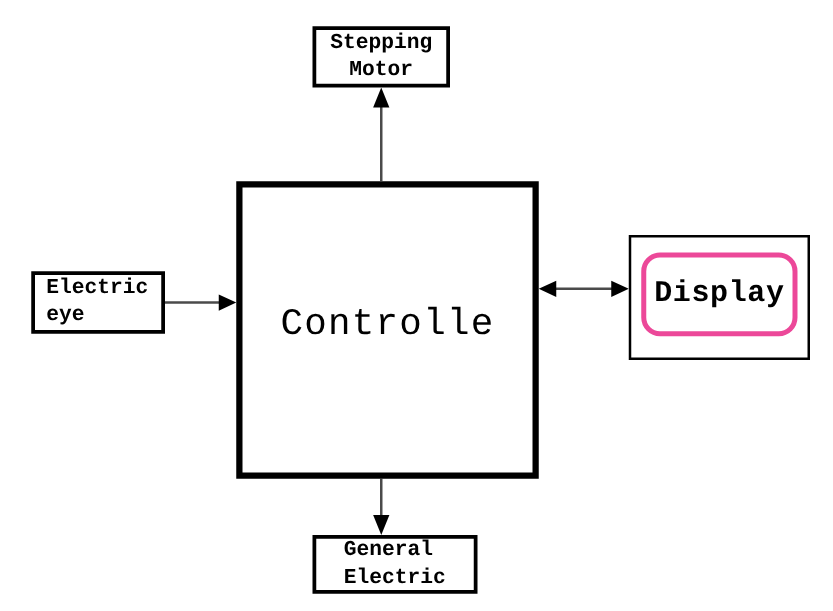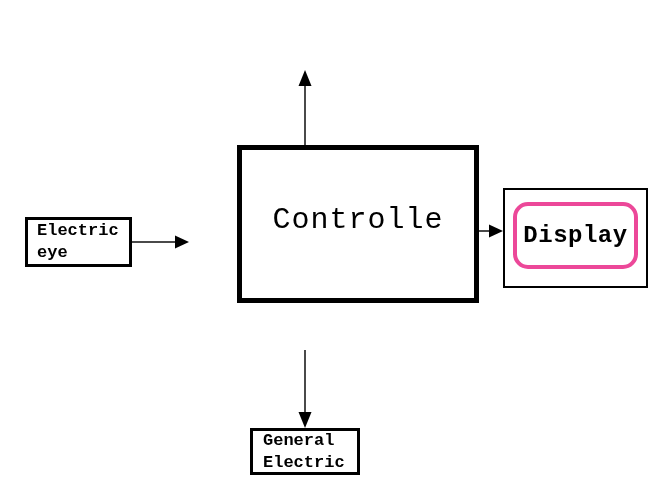--- a/index.html
+++ b/index.html
@@ -35,24 +35,23 @@
   
   #stepping-motor {
     left: 250px; top: 21px;
     width: 110px; height: 49px;
     align-items: center;
     text-align: center;
   }
   
   #controller {
     left: 189px; top: 145px;
-    width: 242px; height: 158px;
+    width: 242px; height: 238px;
     border-width: 5px;
     align-items: center;
-    margin-left: 48px;
   }
   #controller .big-label {
     font-size: 30px;
     font-weight: normal;
     letter-spacing: 1px;
     white-space: nowrap;
     margin-top: -8px;
   }
   
   #electric-eye {
@@ -85,22 +84,22 @@
   }
   #display-inner .display-label {
     font-size: 24px;
     font-weight: bold;
     letter-spacing: 0.5px;
     white-space: nowrap;
   }
   
   #general-electric {
     left: 250px; top: 428px;
-    width: 110px; height: 47px;
-    padding-left: 10px;
+    width: 132px; height: 47px;
+    padding-left: 22px;
     align-items: flex-start;
     text-align: left;
   }
   
   #arrows {
     position: absolute;
     left: 0; top: 0;
     width: 666px;
     height: 489px;
     pointer-events: none;
@@ -136,20 +135,24 @@
       <polygon points="431,231 445,224.5 445,237.5"></polygon>
       <polygon points="503,231 489,224.5 489,237.5"></polygon>
     </g>
 
     <g>
       <line x1="305" y1="350" x2="305" y2="414"></line>
       <polygon points="305,428 298.5,412 311.5,412"></polygon>
     </g>
   </svg>
 
+  <div class="node" id="stepping-motor">
+    <span class="small-label">Stepping</span>
+    <span class="small-label">Motor</span>
+  </div>
 
   <div class="node" id="controller">
     <span class="big-label">Controlle</span>
   </div>
 
   <div class="node" id="electric-eye">
     <span class="small-label">Electric</span>
     <span class="small-label">eye</span>
   </div>
 

